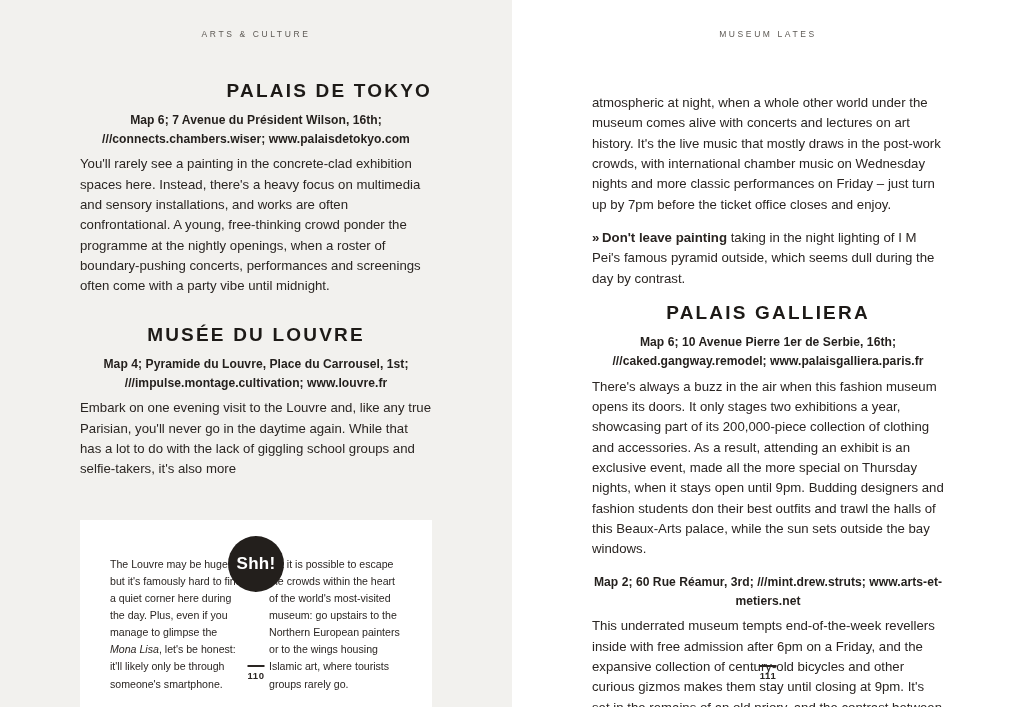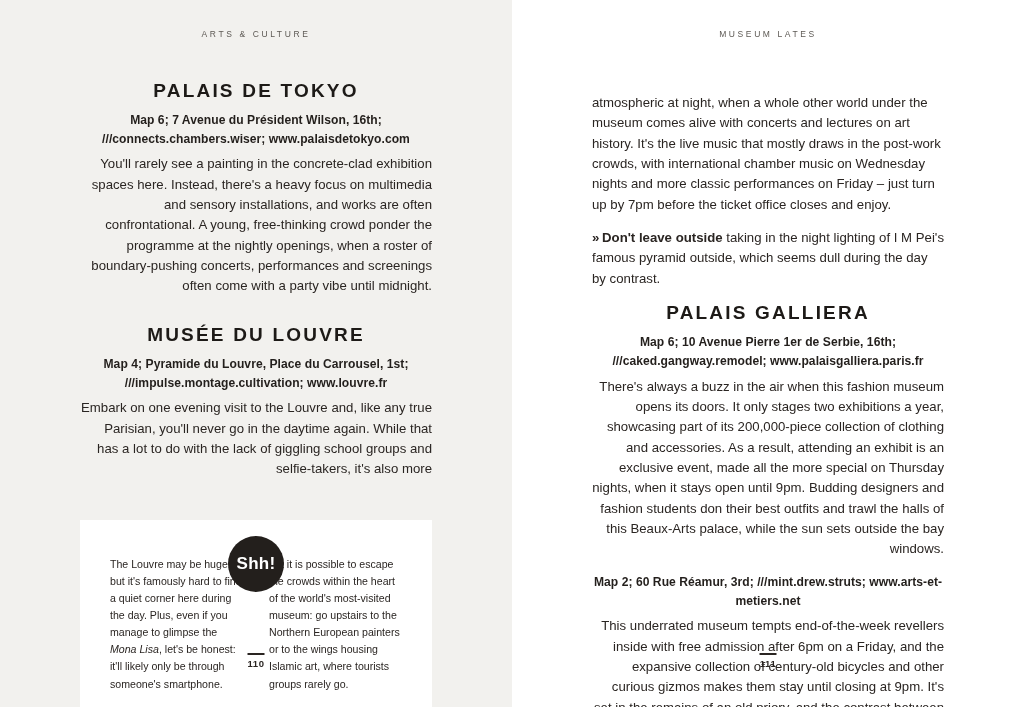--- a/index.html
+++ b/index.html
@@ -51,38 +51,38 @@
     font-weight: 400;
   }
   .entry-title {
     text-align: center;
     font-size: 19px;
     letter-spacing: 2.2px;
     font-weight: 700;
     color: #1d1a17;
     margin: 0;
   }
-  .entry-1-title { margin-top: 41px; }
+  .entry-1-title { margin-top: 41px; text-align: right; }
   .entry-meta {
     text-align: center;
     font-size: 12.1px;
     font-weight: 700;
     line-height: 1.55;
     color: #231f1c;
     margin-top: 9px;
     letter-spacing: 0.05px;
   }
   .body-text {
     font-size: 13.2px;
     line-height: 1.54;
     color: #2a2522;
     margin-top: 5px;
     letter-spacing: 0.01px;
   }
-  .body-text.first { margin-top: 6px; text-align: right; }
+  .body-text.first { margin-top: 6px; }
   .right-top-text {
     margin-top: 54px;
   }
   .dont-leave {
     font-weight: 700;
   }
   .chevrons {
     font-weight: 700;
     letter-spacing: -1px;
   }
@@ -121,21 +121,21 @@
   }
   .shh-col {
     flex: 1;
     font-size: 10.6px;
     line-height: 1.62;
     color: #2a2522;
   }
 
   .folio {
     position: absolute;
-    bottom: 36px;
+    bottom: 24px;
     left: 0;
     width: 512px;
     text-align: center;
   }
   .folio-num {
     font-size: 9.5px;
     font-weight: 700;
     letter-spacing: 0.6px;
     color: #2a2522;
     display: inline-block;
@@ -186,21 +186,21 @@
     </div>
   </div>
 
   <div class="gutter"></div>
 
   <div class="page page-right">
     <div class="running-head">MUSEUM LATES</div>
 
     <p class="body-text right-top-text">atmospheric at night, when a whole other world under the museum comes alive with concerts and lectures on art history. It's the live music that mostly draws in the post-work crowds, with international chamber music on Wednesday nights and more classic performances on Friday – just turn up by 7pm before the ticket office closes and enjoy.</p>
 
-    <p class="body-text"><span class="chevrons">»</span> <span class="dont-leave">Don't leave outside</span><span> taking in the night lighting of I M Pei's famous pyramid outside, which seems dull during the day by contrast.</span></p>
+    <p class="body-text"><span class="chevrons">»</span> <span class="dont-leave">Don't leave painting</span><span> taking in the night lighting of I M Pei's famous pyramid outside, which seems dull during the day by contrast.</span></p>
 
     <div class="entry-3">
       <h2 class="entry-title">PALAIS GALLIERA</h2>
       <div class="entry-meta">Map 6; 10 Avenue Pierre 1er de Serbie, 16th; ///caked.gangway.remodel; www.palaisgalliera.paris.fr</div>
       <p class="body-text first">There's always a buzz in the air when this fashion museum opens its doors. It only stages two exhibitions a year, showcasing part of its 200,000-piece collection of clothing and accessories. As a result, attending an exhibit is an exclusive event, made all the more special on Thursday nights, when it stays open until 9pm. Budding designers and fashion students don their best outfits and trawl the halls of this Beaux-Arts palace, while the sun sets outside the bay windows.</p>
     </div>
 
     <div class="entry-3">
       <div class="entry-meta">Map 2; 60 Rue Réamur, 3rd; ///mint.drew.struts; www.arts-et-metiers.net</div>
       <p class="body-text first">This underrated museum tempts end-of-the-week revellers inside with free admission after 6pm on a Friday, and the expansive collection of century-old bicycles and other curious gizmos makes them stay until closing at 9pm. It's set in the remains of an old priory, and the contrast between science and religion is lost on few who wander its halls.</p>

